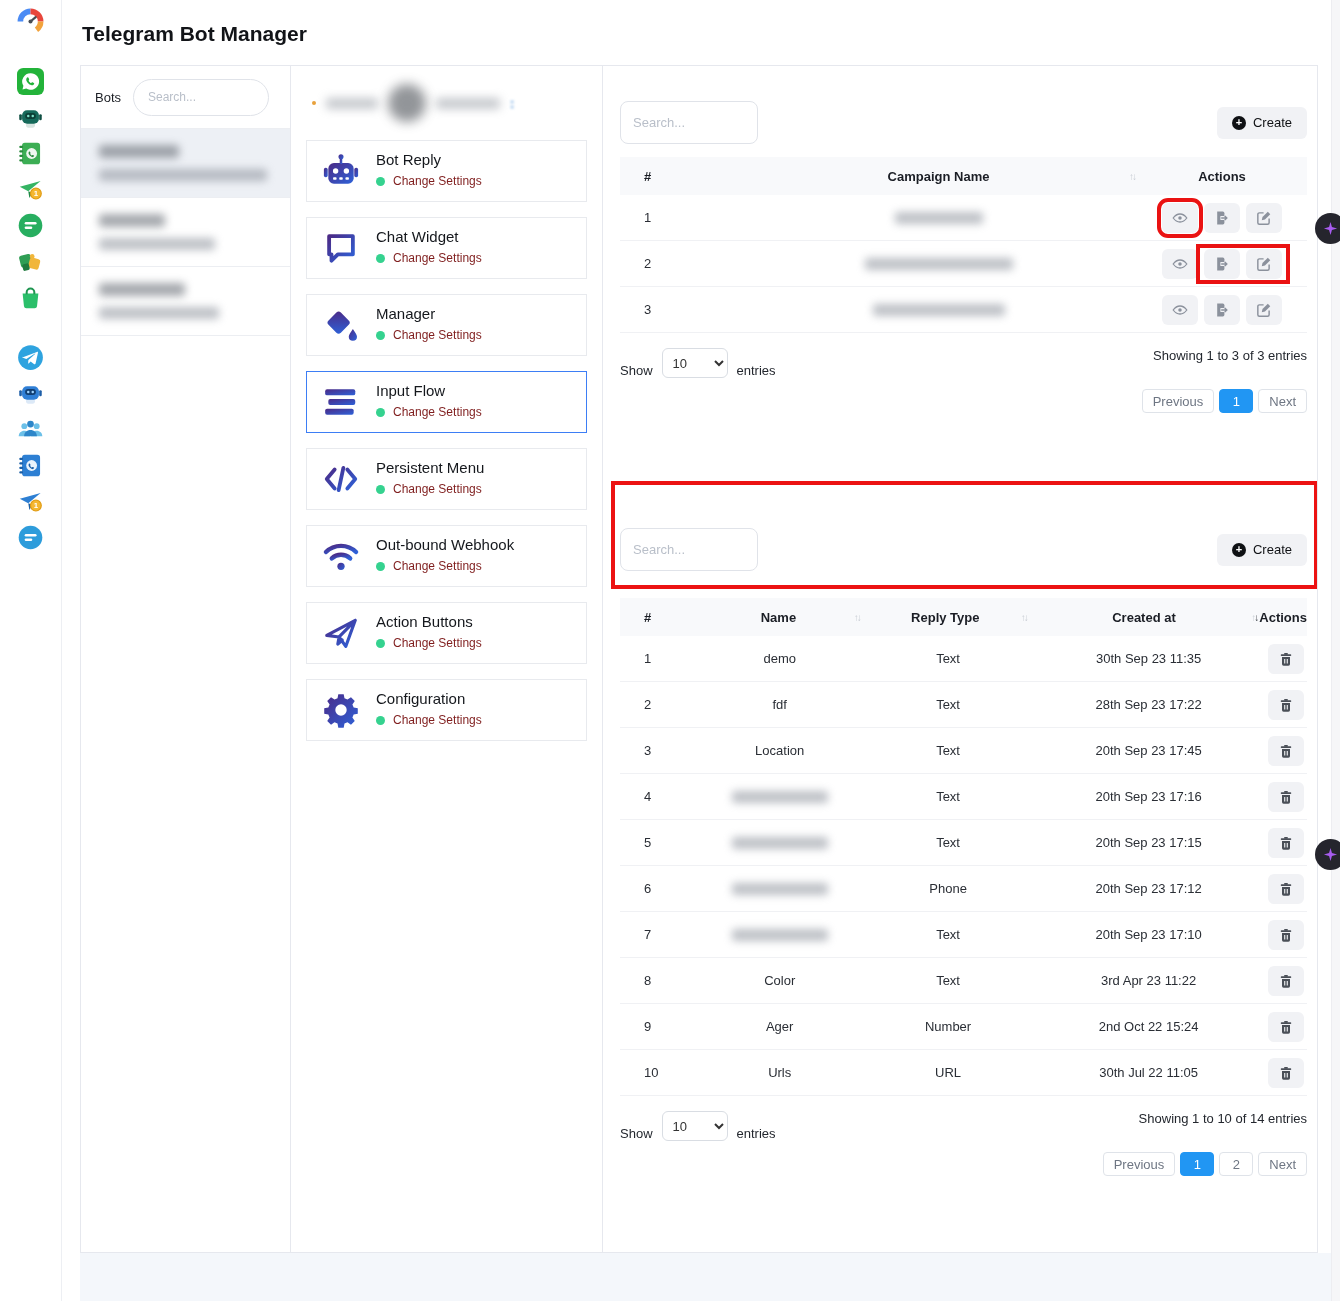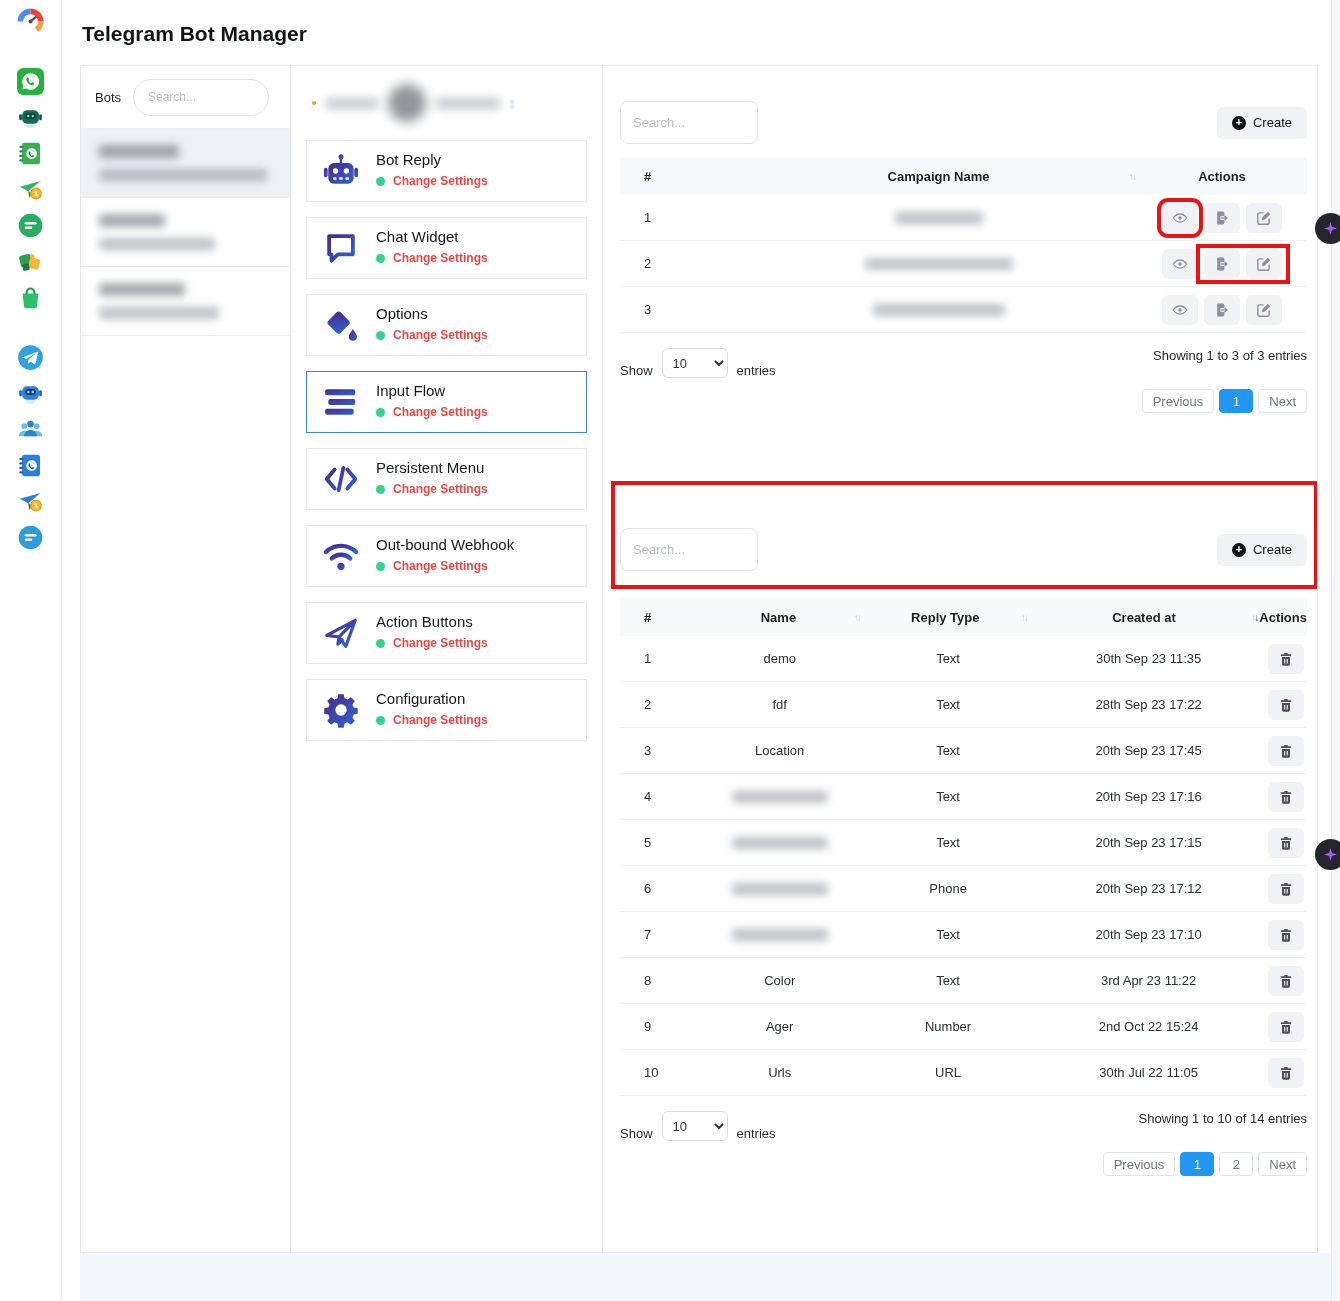--- a/index.html
+++ b/index.html
@@ -42,21 +42,21 @@
   .blur-bar{height:11px;border-radius:3px;background:#8d939c;filter:blur(5px);opacity:.5}
   .blur-avatar{width:38px;height:38px;border-radius:50%;background:#3a3f46;filter:blur(6px);opacity:.55;flex-shrink:0}
   .bdots{color:#2f7fd3;font-weight:bold;filter:blur(1.5px);font-size:13px}
   .menu-card{border:1px solid #e8eaee;border-radius:0;padding:10px 14px;height:62px;display:flex;align-items:flex-start;gap:15px;margin-bottom:15px;cursor:pointer;background:#fff}
   .menu-card.active{border-color:#3d7ef5}
   .mi{width:40px;height:40px;flex-shrink:0;display:flex;align-items:center;justify-content:center}
   .mi svg{width:38px;height:38px}
   .mc-title{font-size:15px;color:#15181d;margin-bottom:6px}
   .mc-status{display:flex;align-items:center;gap:8px}
   .dot{width:9px;height:9px;border-radius:50%;background:#35d28f}
-  .cs{font-size:12px;font-weight:bold;color:#ef4444;text-decoration:none;cursor:pointer}
+  .cs{font-size:12px;font-weight:normal;color:#7f1d1d;text-decoration:none;cursor:pointer}
 
   
   .content-panel{flex:1;padding:14px 10px 0 17px;overflow:hidden}
   .cp-head{display:flex;justify-content:space-between;align-items:flex-start;margin-top:2px}
   .cp-title{font-size:13.5px;font-weight:bold;color:#15181d;display:flex;align-items:center;gap:10px;padding-top:8px}
   .vid svg{width:17px;height:12px;display:block}
   .options-btn{border:1px solid #d9dde3;background:#fff;border-radius:6px;padding:0 16px;height:31px;font-size:13px;color:#3e4652;display:flex;align-items:center;gap:8px;cursor:pointer}
   .caret{width:0;height:0;border-left:4px solid transparent;border-right:4px solid transparent;border-top:5px solid #4a4f57}
   .controls{display:flex;justify-content:space-between;align-items:center;margin-top:21px}
   .search-box{width:138px;height:43px;border:1px solid #e0e3e9;border-radius:8px;padding:0 12px;font-size:13px;color:#333;outline:none}
@@ -324,21 +324,21 @@
     </div>
   </div>
             <div class="menu-card">
     <span class="mi">
                 <svg id="svg-paint" viewBox="0 0 24 24">
                   <rect x="5" y="5" width="11" height="11" rx="2" transform="rotate(45 10.5 10.5)" fill="url(#mg)"></rect>
                   <path d="M19.5 14.5 c1.5 2.4 2.6 3.5 2.6 4.9 a2.6 2.6 0 0 1 -5.2 0 c0-1.4 1.1-2.5 2.6-4.9z" fill="url(#mg)"></path>
                 </svg>
               </span>
     <div class="mc-right">
-      <div class="mc-title">Options</div>
+      <div class="mc-title">Manager</div>
       <div class="mc-status">
         <span class="dot"></span>
         <a class="cs">Change Settings</a>
       </div>
     </div>
   </div>
             <div class="menu-card active">
     <span class="mi">
                 <svg id="svg-bars" viewBox="0 0 24 24">
                   <rect x="2" y="4" width="19" height="3.8" rx="1.2" fill="url(#mg)"></rect>

